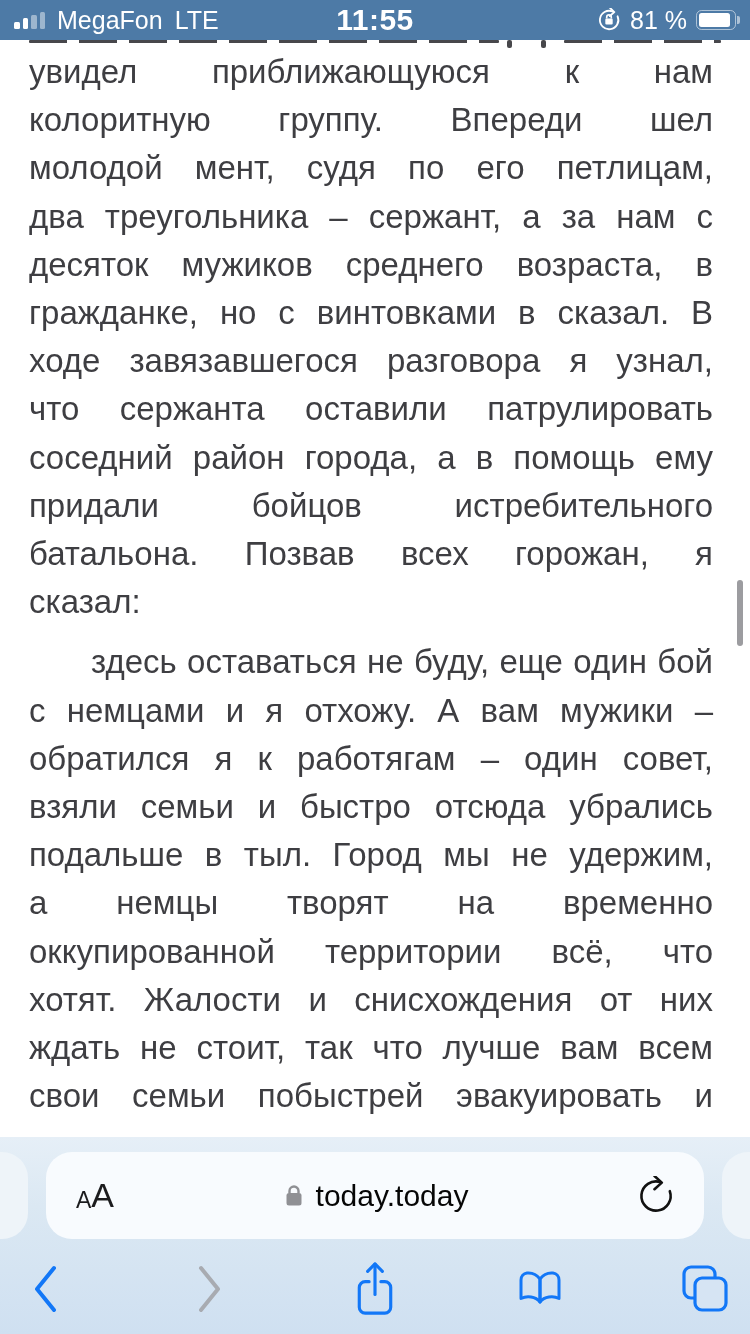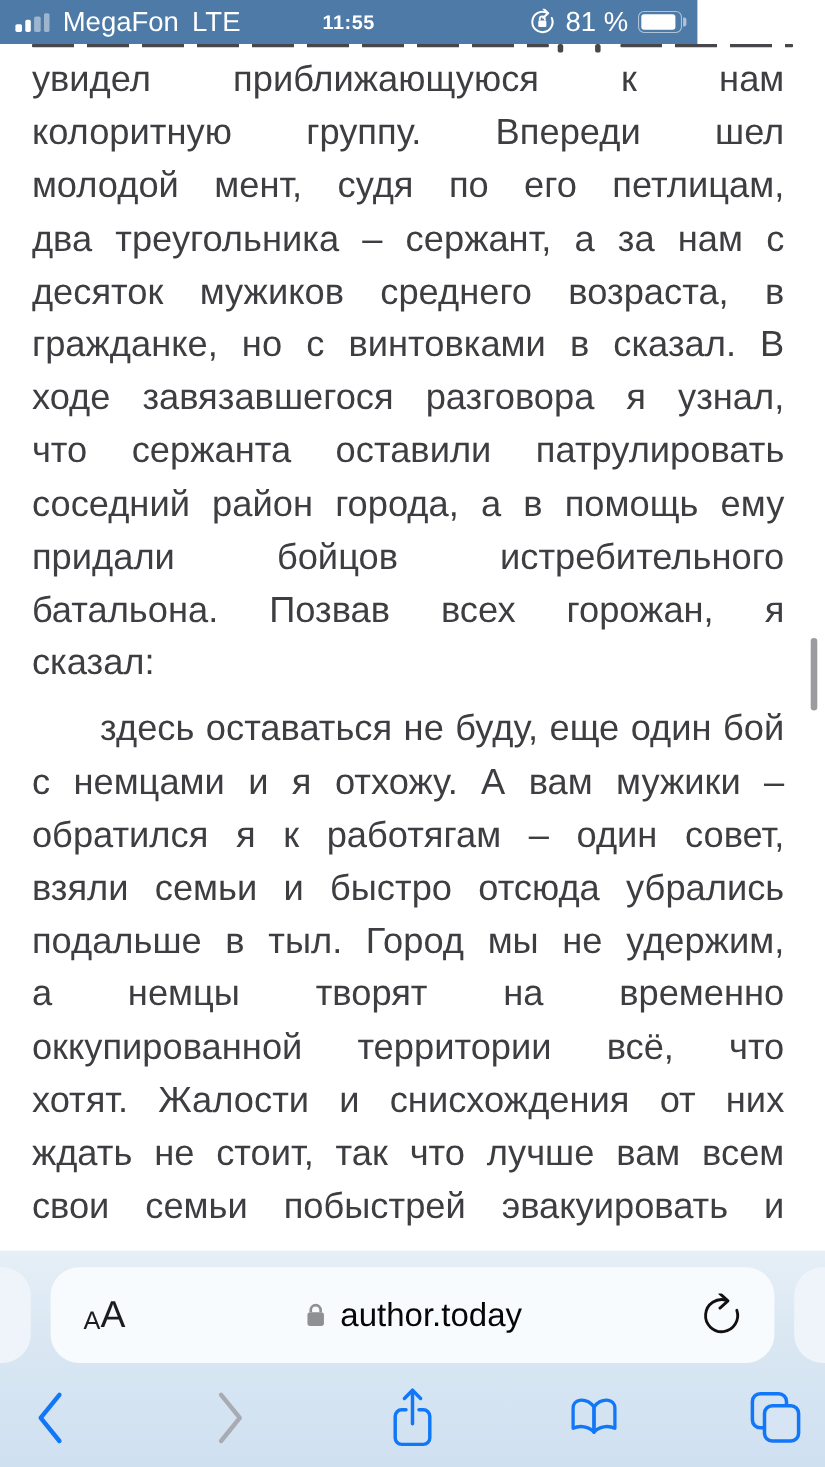--- a/index.html
+++ b/index.html
@@ -5,36 +5,36 @@
   html,body{margin:0;padding:0;}
   body{
     width:750px;height:1334px;position:relative;overflow:hidden;
     background:#ffffff;
     font-family:"Liberation Sans", sans-serif;
     -webkit-font-smoothing:antialiased;
   }
 
   
   .status-bar{
-    position:absolute;top:0;left:0;width:634px;height:40px;
+    position:absolute;top:0;left:0;width:750px;height:40px;
     background:#4d7aa6;color:#ffffff;
     display:flex;align-items:center;justify-content:space-between;
     padding:0 14px;box-sizing:border-box;
     font-size:25px;
   }
   .sb-left{display:flex;align-items:center;gap:12px;}
   .signal{display:flex;align-items:flex-end;gap:3px;height:18px;padding-bottom:1px;}
   .signal i{display:block;width:5.5px;border-radius:1.5px;background:#ffffff;}
   .signal i:nth-child(1){height:7px;}
   .signal i:nth-child(2){height:11px;}
   .signal i:nth-child(3){height:14px;background:rgba(255,255,255,.45);}
   .signal i:nth-child(4){height:17px;background:rgba(255,255,255,.45);}
   .sb-time{
     position:absolute;left:0;right:0;text-align:center;
-    font-size:18px;font-weight:700;letter-spacing:.5px;pointer-events:none;
+    font-size:30px;font-weight:700;letter-spacing:.5px;pointer-events:none;
   }
   .sb-right{display:flex;align-items:center;gap:9px;justify-content:space-between;}
   .battery{position:relative;width:40px;height:20px;border:1.5px solid rgba(255,255,255,.55);
     border-radius:5.5px;box-sizing:border-box;}
   .battery .bfill{position:absolute;left:2px;top:2px;bottom:2px;width:81%;background:#ffffff;border-radius:2.5px;}
   .battery .bnub{position:absolute;right:-5px;top:5px;width:2.8px;height:8px;
     background:rgba(255,255,255,.55);border-radius:0 2px 2px 0;}
 
   
   .content{
@@ -176,21 +176,21 @@
   <div class="url-pill">
     <button class="aa">
         <span class="a1">A</span>
         <span class="a2">A</span>
       </button>
     <div class="domain-wrap">
       <svg width="24" height="27" viewBox="-12 -13 24 26">
         <path d="M -4.5,-2.5 V -4.5 a 4.5,4.5 0 0 1 9,0 V -2.5" fill="none" stroke="#8f9094" stroke-width="2.4"></path>
         <rect x="-7.5" y="-2.5" width="15" height="12.5" rx="2.5" fill="#8f9094"></rect>
       </svg>
-      <span>author.today</span>
+      <span>today.today</span>
     </div>
     <button class="reload">
       <svg width="40" height="40" viewBox="-20 -20 40 40">
         <path d="M 13.8,-4.8 A 14.6,14.6 0 1 1 4.4,-13.9" fill="none" stroke="#111111" stroke-width="2.6" stroke-linecap="round"></path>
         <polyline points="-1.5,-20 5.8,-13.4 -1.5,-6.8" fill="none" stroke="#111111" stroke-width="2.6" stroke-linecap="round" stroke-linejoin="round"></polyline>
       </svg>
     </button>
   </div>
 
   <div class="stub right"></div>

